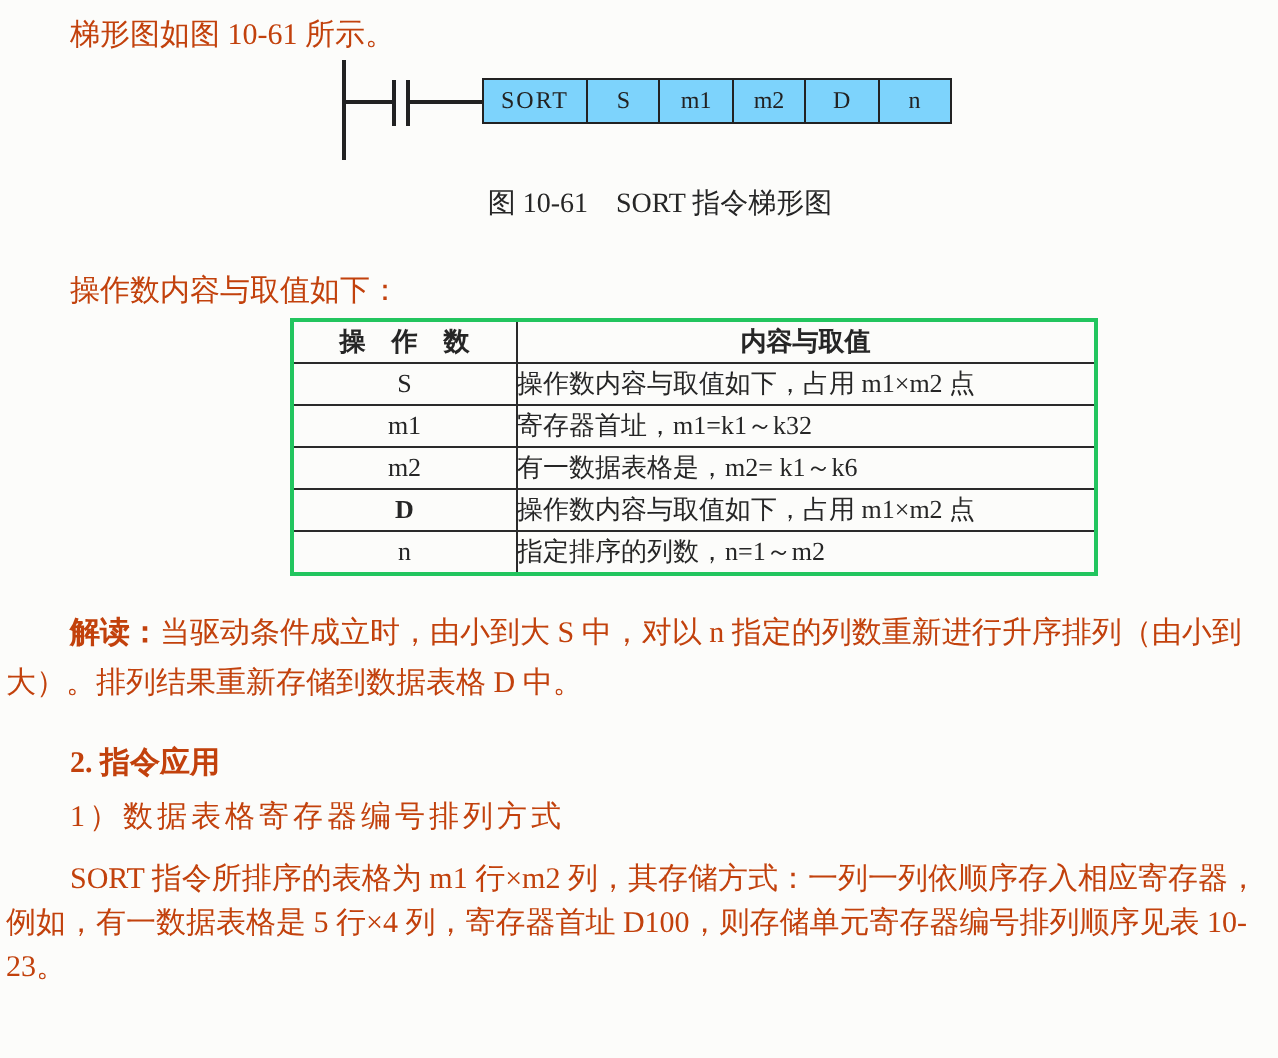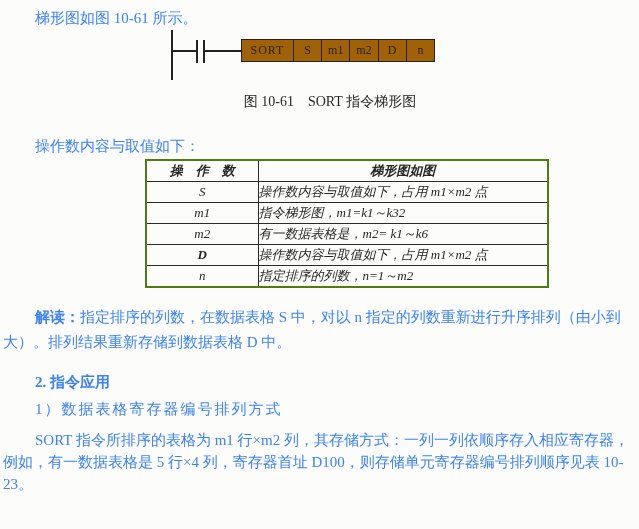--- a/index.html
+++ b/index.html
@@ -12,34 +12,34 @@
     width:639px; height:529px;
     background:#fcfcfa;
     color:#2b2b2b;
     overflow:hidden;
     margin:0 auto;
   }
   .body-text {
     position:absolute;
     font-size:15px;
     line-height:25px;
-    color:#3b82f6;
+    color:#c2410c;
   }
   .indent { text-indent:32px; }
 
   
   .lad { position:absolute; background:#222; }
   .instr-box {
     position:absolute;
     left:241px; top:39px;
-    width:194px; height:23px;
+    width:235px; height:23px;
     border:1.6px solid #222;
     box-sizing:border-box;
     display:flex;
-    background:#a16207;
+    background:#7dd3fc;
     justify-content:flex-end;
   }
   .instr-cell {
     border-left:1.4px solid #222;
     display:flex; align-items:center; justify-content:center;
     font-size:12px;
     color:#222;
     flex:1 1 33px;
     font-family:"Liberation Serif","DejaVu Serif",serif;
   }
@@ -55,22 +55,21 @@
   }
 
   
   table.op-table {
     position:absolute;
     left:145px; top:159px;
     width:404px;
     border-collapse:collapse;
     table-layout:fixed;
     background:#fcfcfa;
-    border:2px solid #4d7c0f;
-    font-style:italic;
+    border:2px solid #22c55e;
   }
   table.op-table th, table.op-table td {
     border:1px solid #2a2a2a;
     height:20px;
     padding:0;
     font-size:13px;
     color:#262626;
   }
   table.op-table col.c1 { width:112px; }
   table.op-table th { font-weight:bold; text-align:center; }
@@ -109,47 +108,47 @@
   <div class="body-text" style="left:35px; top:134px;">操作数内容与取值如下：</div>
 
   <table class="op-table">
     <colgroup>
         <col class="c1">
         <col>
       </colgroup>
     <tbody>
         <tr>
       <th>操　作　数</th>
-      <th>梯形图如图</th>
+      <th>内容与取值</th>
     </tr>
     <tr>
       <td class="op-cell">S</td>
       <td class="desc-cell">操作数内容与取值如下，占用 m1×m2 点</td>
     </tr>
     <tr>
       <td class="op-cell">m1</td>
-      <td class="desc-cell">指令梯形图，m1=k1～k32</td>
+      <td class="desc-cell">寄存器首址，m1=k1～k32</td>
     </tr>
     <tr>
       <td class="op-cell">m2</td>
       <td class="desc-cell">有一数据表格是，m2= k1～k6</td>
     </tr>
     <tr>
       <td class="op-cell bold">D</td>
       <td class="desc-cell">操作数内容与取值如下，占用 m1×m2 点</td>
     </tr>
     <tr>
       <td class="op-cell">n</td>
       <td class="desc-cell">指定排序的列数，n=1～m2</td>
     </tr>
   </tbody>
     </table>
 
   <div class="body-text indent" style="left:3px; top:305px; width:634px;">
-    <span class="bold">解读：</span><span>指定排序的列数，在数据表格 S 中，对以 n 指定的列数重新进行升序排列（由小到大）。排列结果重新存储到数据表格 D 中。</span>
+    <span class="bold">解读：</span><span>当驱动条件成立时，由小到大 S 中，对以 n 指定的列数重新进行升序排列（由小到大）。排列结果重新存储到数据表格 D 中。</span>
   </div>
 
   <div class="body-text bold" style="left:35px; top:370px;">2. 指令应用</div>
 
   <div class="body-text kai" style="left:35px; top:397px;">1）数据表格寄存器编号排列方式</div>
 
   <div class="body-text indent" style="left:3px; top:429px; width:634px; line-height:22px;">SORT 指令所排序的表格为 m1 行×m2 列，其存储方式：一列一列依顺序存入相应寄存器，例如，有一数据表格是 5 行×4 列，寄存器首址 D100，则存储单元寄存器编号排列顺序见表 10-23。</div>
 
 </div>
 

